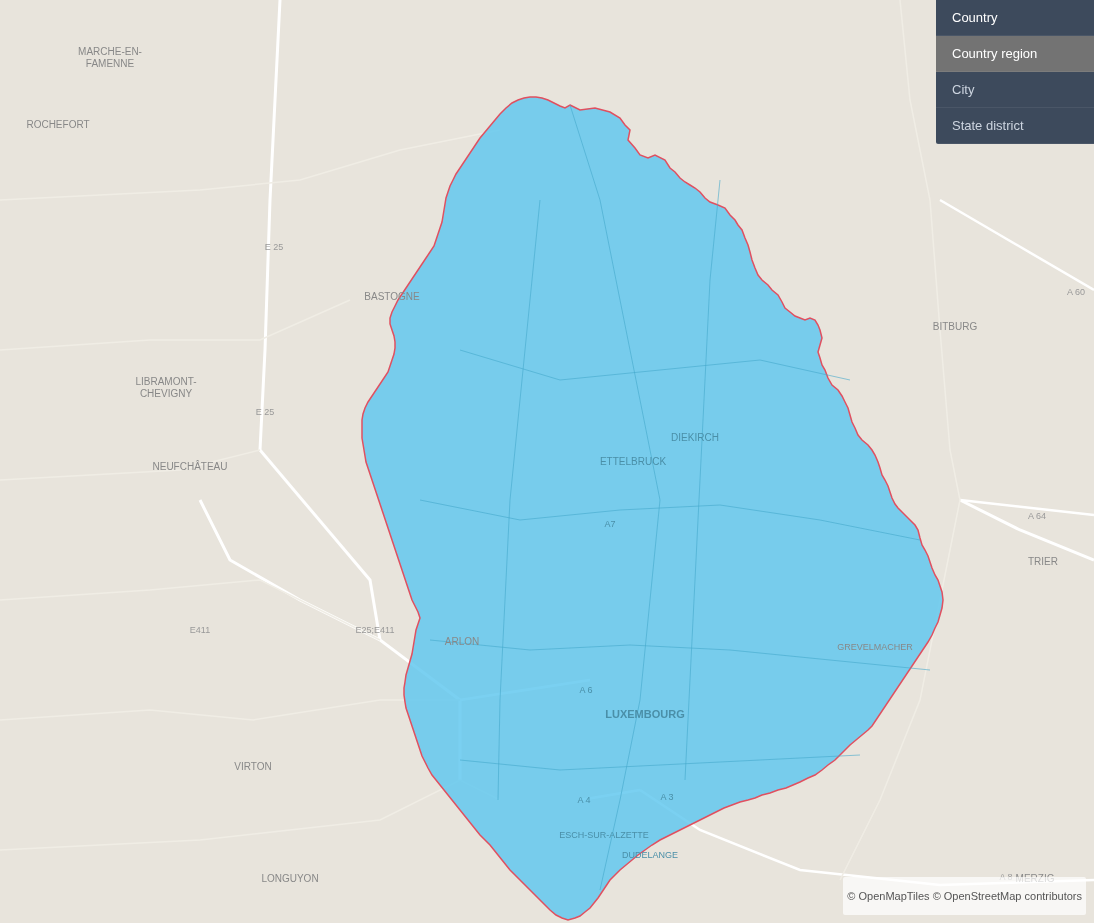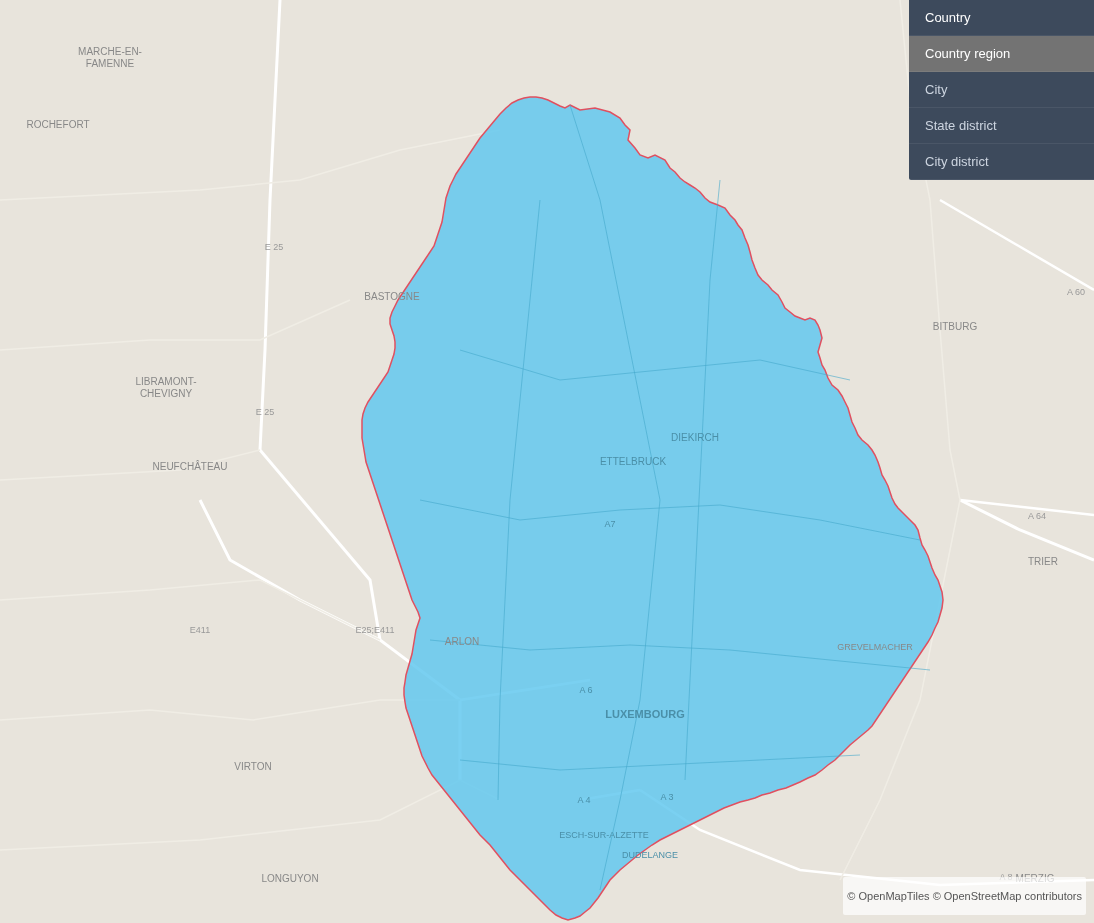--- a/index.html
+++ b/index.html
@@ -30,21 +30,21 @@
       background: rgba(255,255,255,0.7);
       padding: 13px 4px;
       border-radius: 2px;
     }
 
     
     #dropdown-menu {
       position: absolute;
       top: 0;
       right: 0;
-      width: 185px;
+      width: 158px;
       background-color: #3d4a5c;
       z-index: 100;
       border-radius: 0 0 0 2px;
     }
 
     .menu-item {
       display: block;
       padding: 10px 16px;
       color: #cdd5e0;
       font-size: 13px;
@@ -205,15 +205,14 @@
 
   <div id="attribution">
     <span>© OpenMapTiles © OpenStreetMap contributors</span>
   </div>
 
   <div id="dropdown-menu">
     <div class="menu-item">Country</div>
     <div class="menu-item active">Country region</div>
     <div class="menu-item">City</div>
     <div class="menu-item">State district</div>
-    <div class="menu-item">City district</div>
   </div>
 </div>
 
 </body></html>

